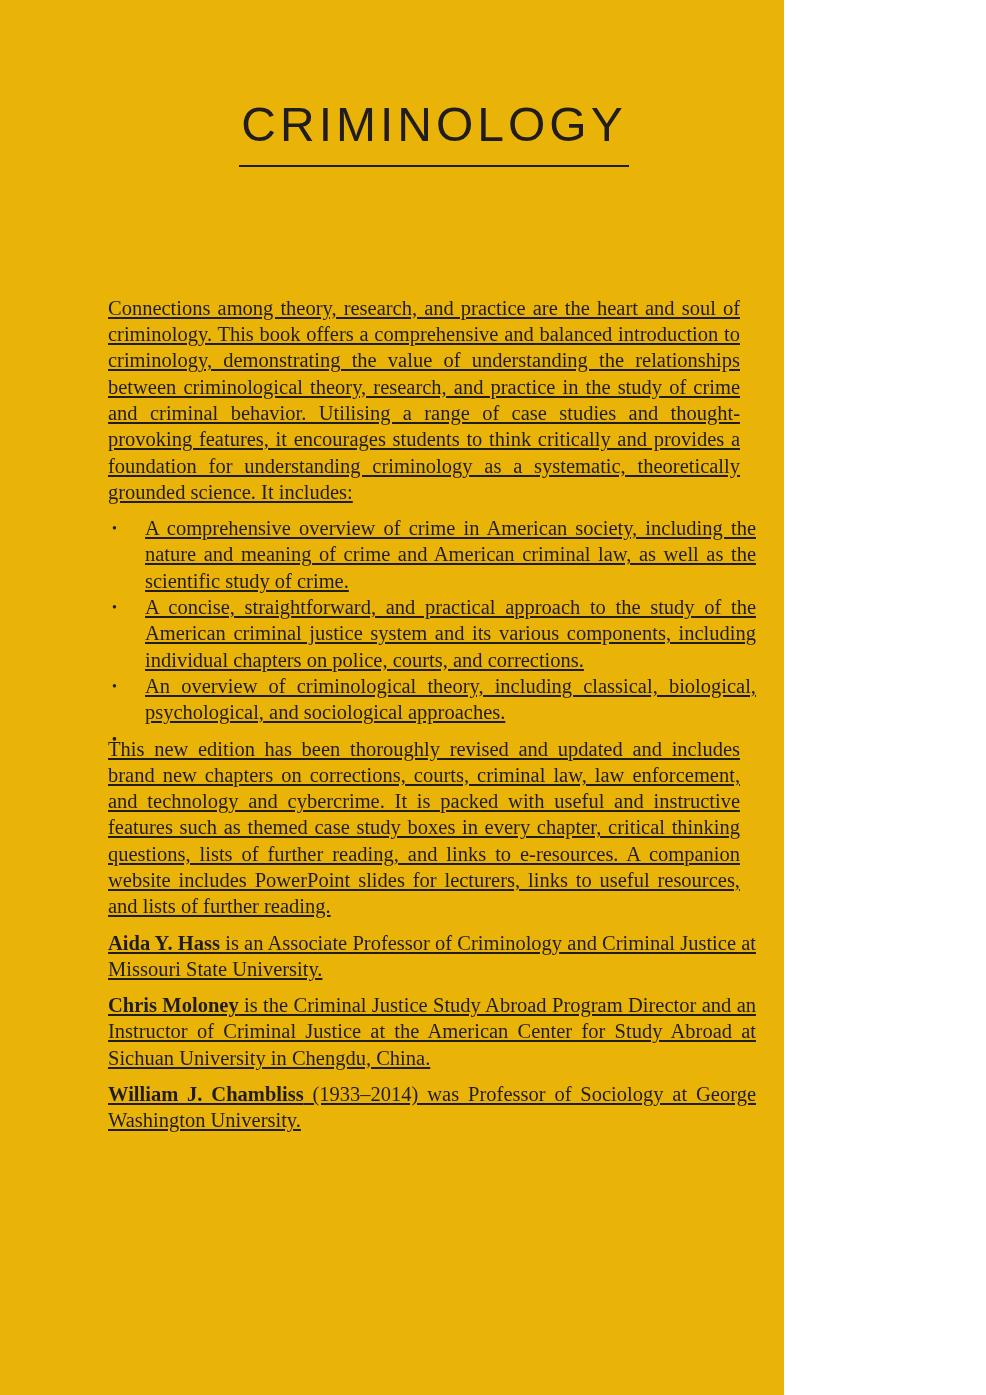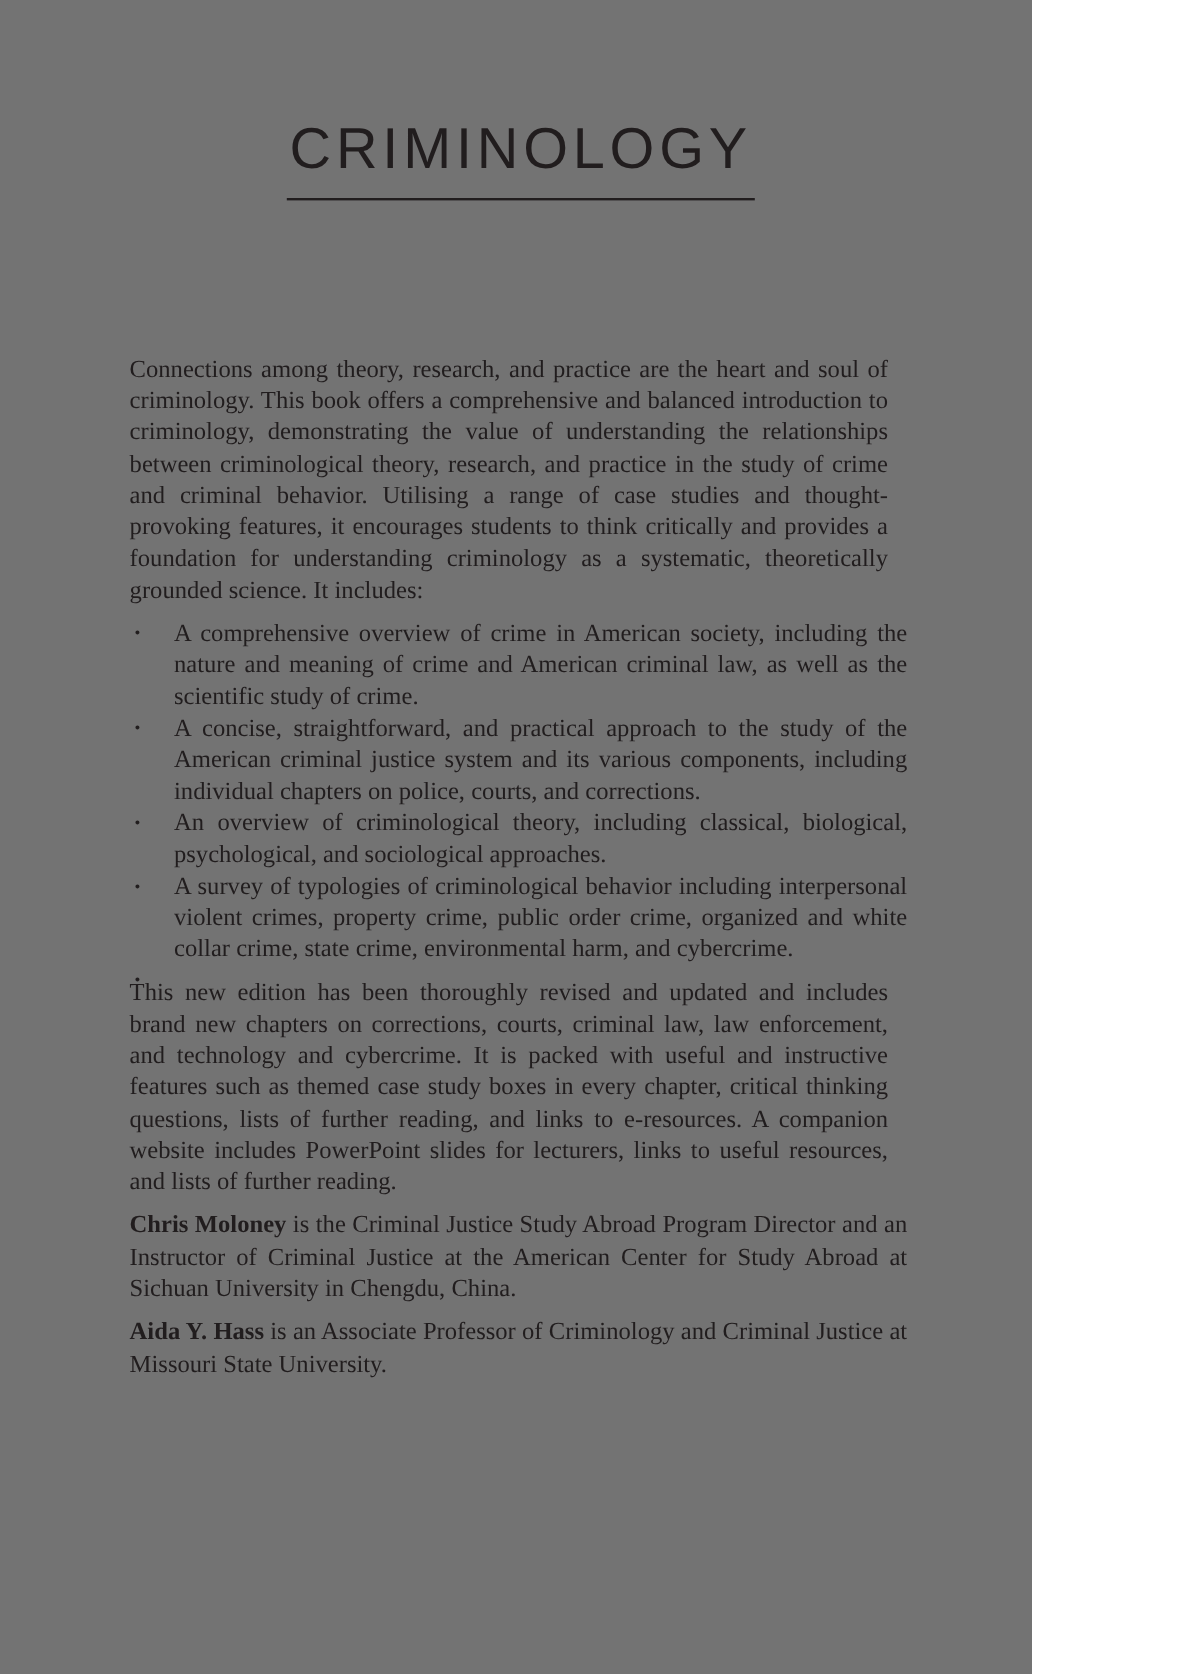--- a/index.html
+++ b/index.html
@@ -2,26 +2,27 @@
 <html><head>
 <meta charset="utf-8">
 <style>
   html, body {
     margin: 0;
     padding: 0;
     background: #ffffff;
   }
   .page {
     position: relative;
-    width: 860px;
+    width: 784px;
     height: 1395px;
-    background: #737373;
+    background: #eab308;
     overflow: hidden;
     font-family: "Liberation Serif", serif;
     color: #211d1e;
+    text-decoration: underline;
   }
   .title-block {
     width: 648px;
     margin-left: 108px;
     padding-top: 98px;
     text-align: center;
   }
   .book-title {
     display: inline-block;
     margin: 0;
@@ -90,32 +91,34 @@
       <li class="bullet-item">
         <span class="bullet-mark">•</span>
         <span class="bullet-text">A concise, straightforward, and practical approach to the study of the American criminal justice system and its various components, including individual chapters on police, courts, and corrections.</span>
       </li>
       <li class="bullet-item">
         <span class="bullet-mark">•</span>
         <span class="bullet-text">An overview of criminological theory, including classical, biological, psychological, and sociological approaches.</span>
       </li>
       <li class="bullet-item">
         <span class="bullet-mark">•</span>
-        <span class="bullet-text">A survey of typologies of criminological behavior including interpersonal violent crimes, property crime, public order crime, organized and white collar crime, state crime, environmental harm, and cybercrime.</span>
       </li>
       <li class="bullet-item">
         <span class="bullet-mark">•</span>
       </li>
     </ul>
 
     <p class="para">This new edition has been thoroughly revised and updated and includes brand new chapters on corrections, courts, criminal law, law enforcement, and technology and cybercrime. It is packed with useful and instructive features such as themed case study boxes in every chapter, critical thinking questions, lists of further reading, and links to e-resources. A companion website includes PowerPoint slides for lecturers, links to useful resources, and lists of further reading.</p>
 
     <p class="author-para">
+      <strong class="author-name">Aida Y. Hass</strong><span class="author-bio"> is an Associate Professor of Criminology and Criminal Justice at Missouri State University.</span>
+    </p>
+
+    <p class="author-para">
       <strong class="author-name">Chris Moloney</strong><span class="author-bio"> is the Criminal Justice Study Abroad Program Director and an Instructor of Criminal Justice at the American Center for Study Abroad at Sichuan University in Chengdu, China.</span>
     </p>
 
     <p class="author-para">
-      <strong class="author-name">Aida Y. Hass</strong><span class="author-bio"> is an Associate Professor of Criminology and Criminal Justice at Missouri State University.</span>
+      <strong class="author-name">William J. Chambliss</strong><span class="author-bio"> (1933–2014) was Professor of Sociology at George Washington University.</span>
     </p>
-
 
   </main>
 </div>
 
 </body></html>

